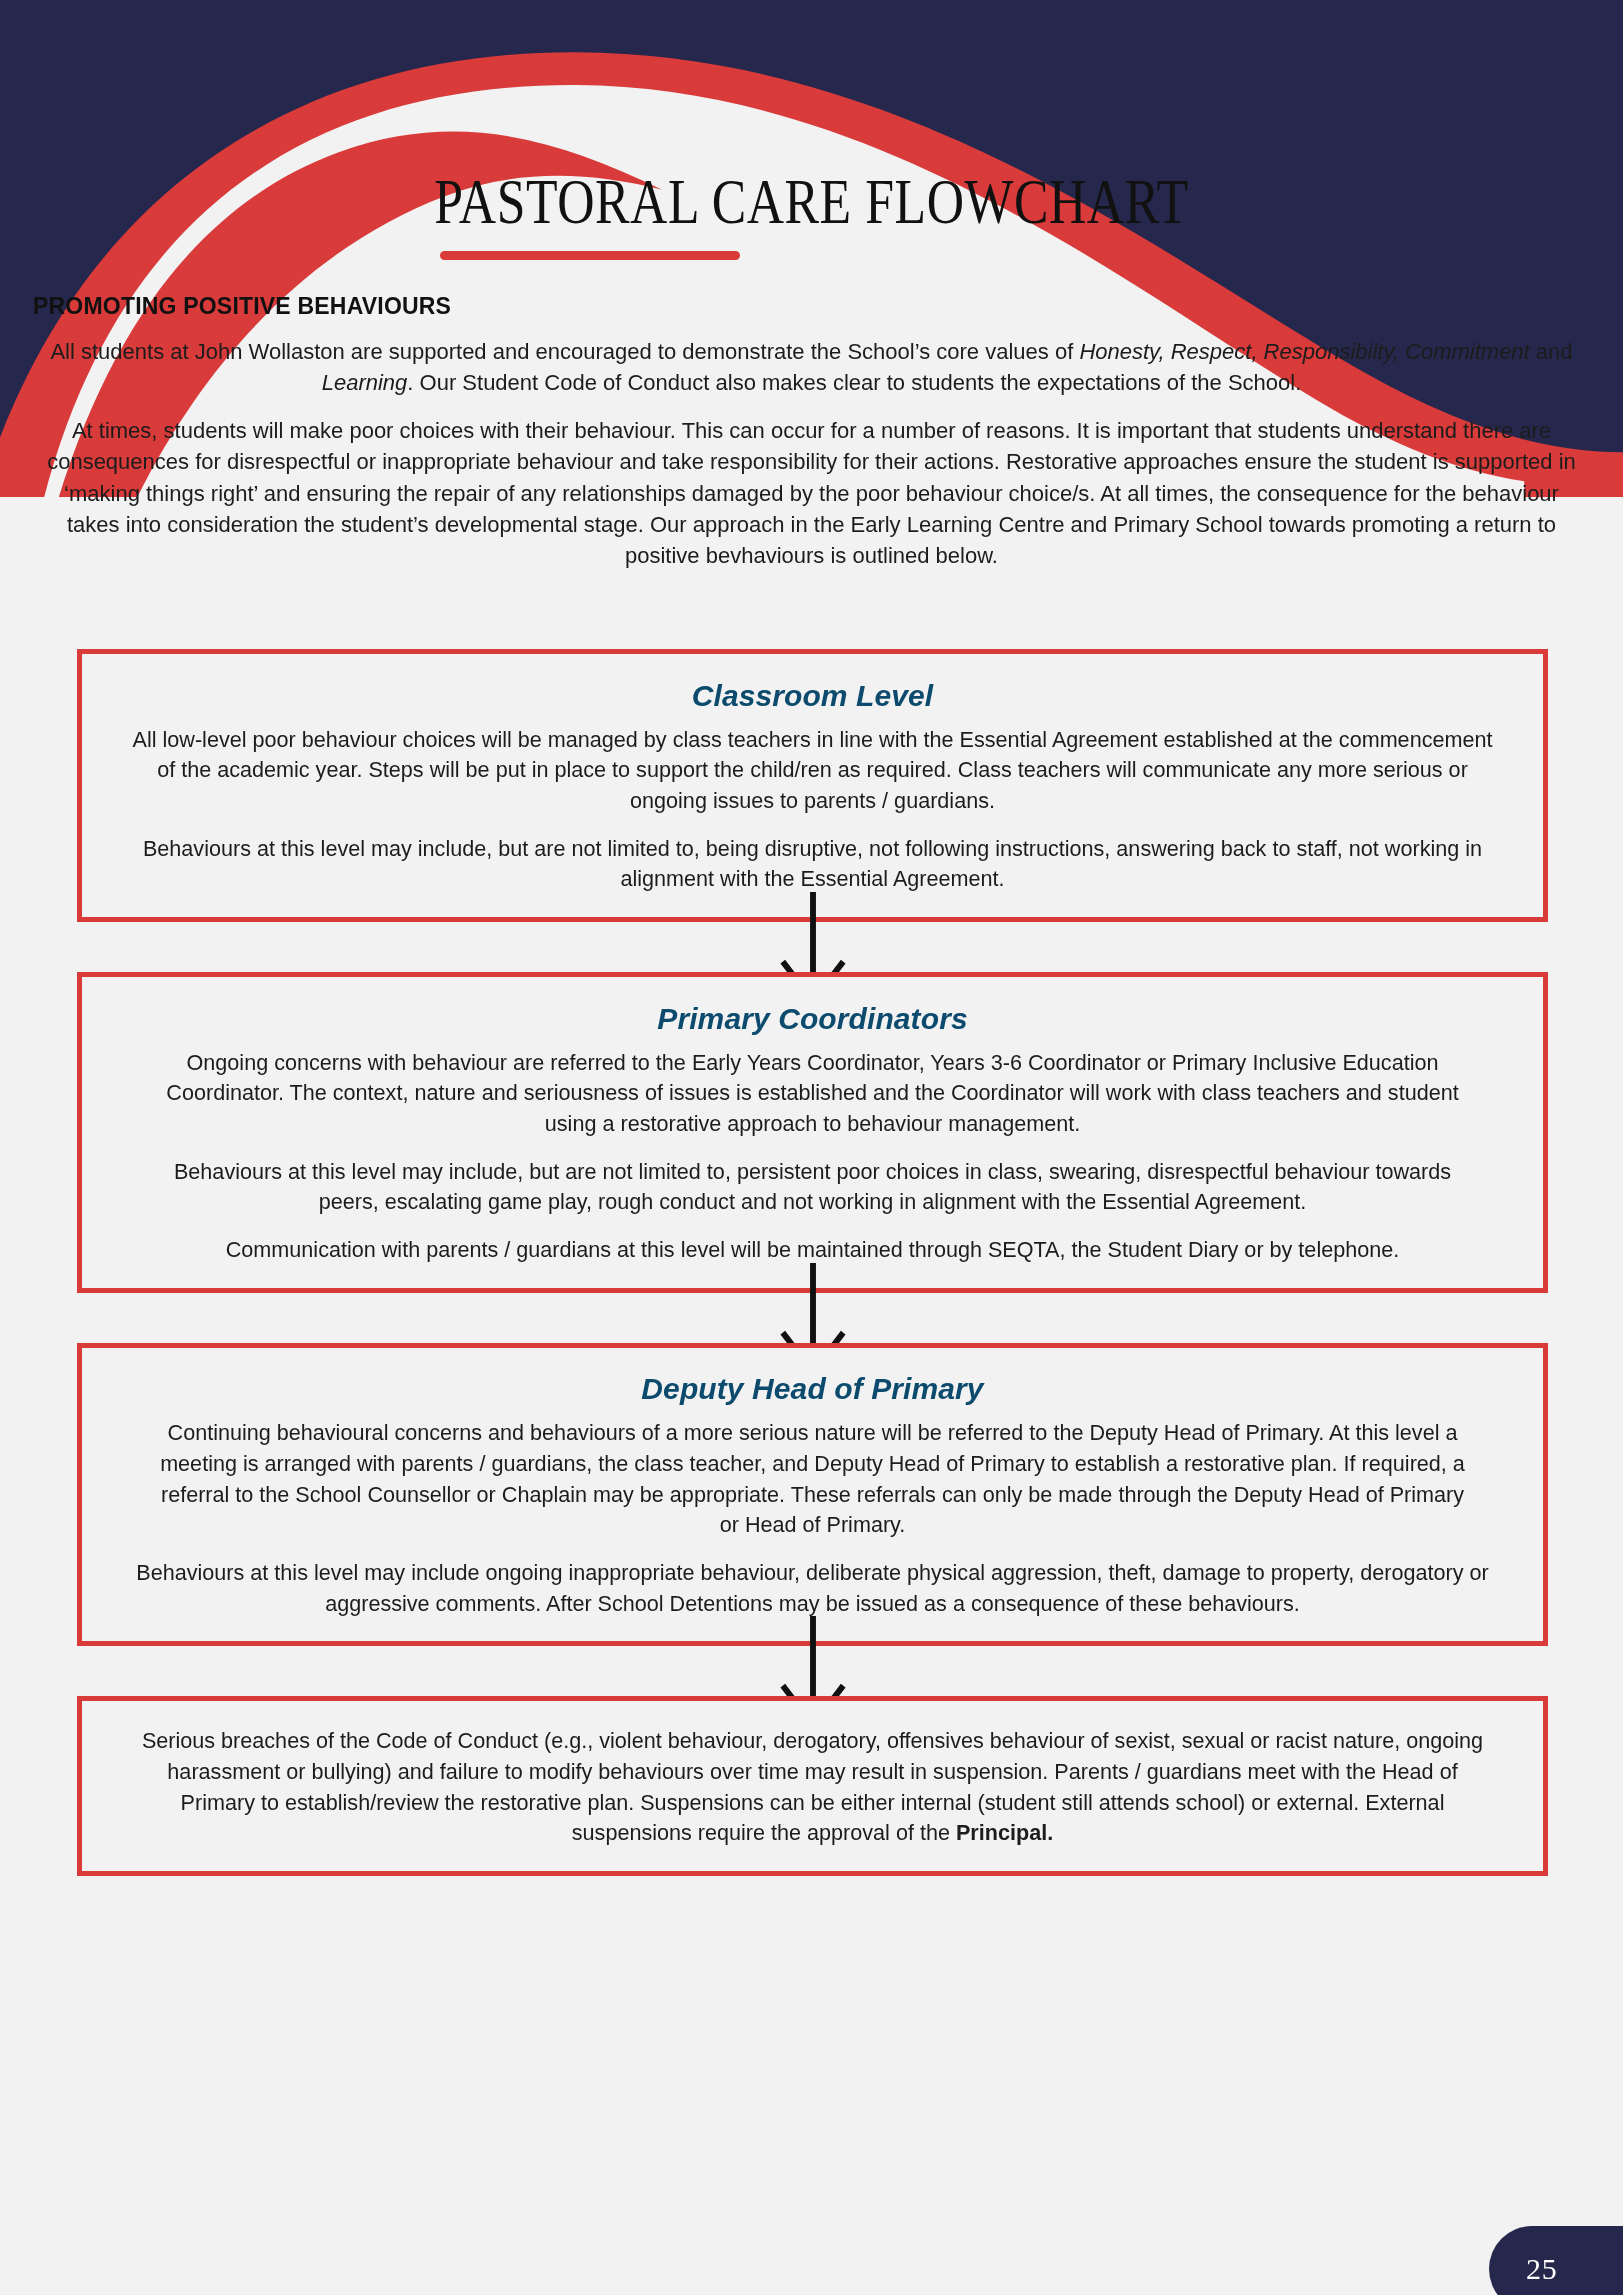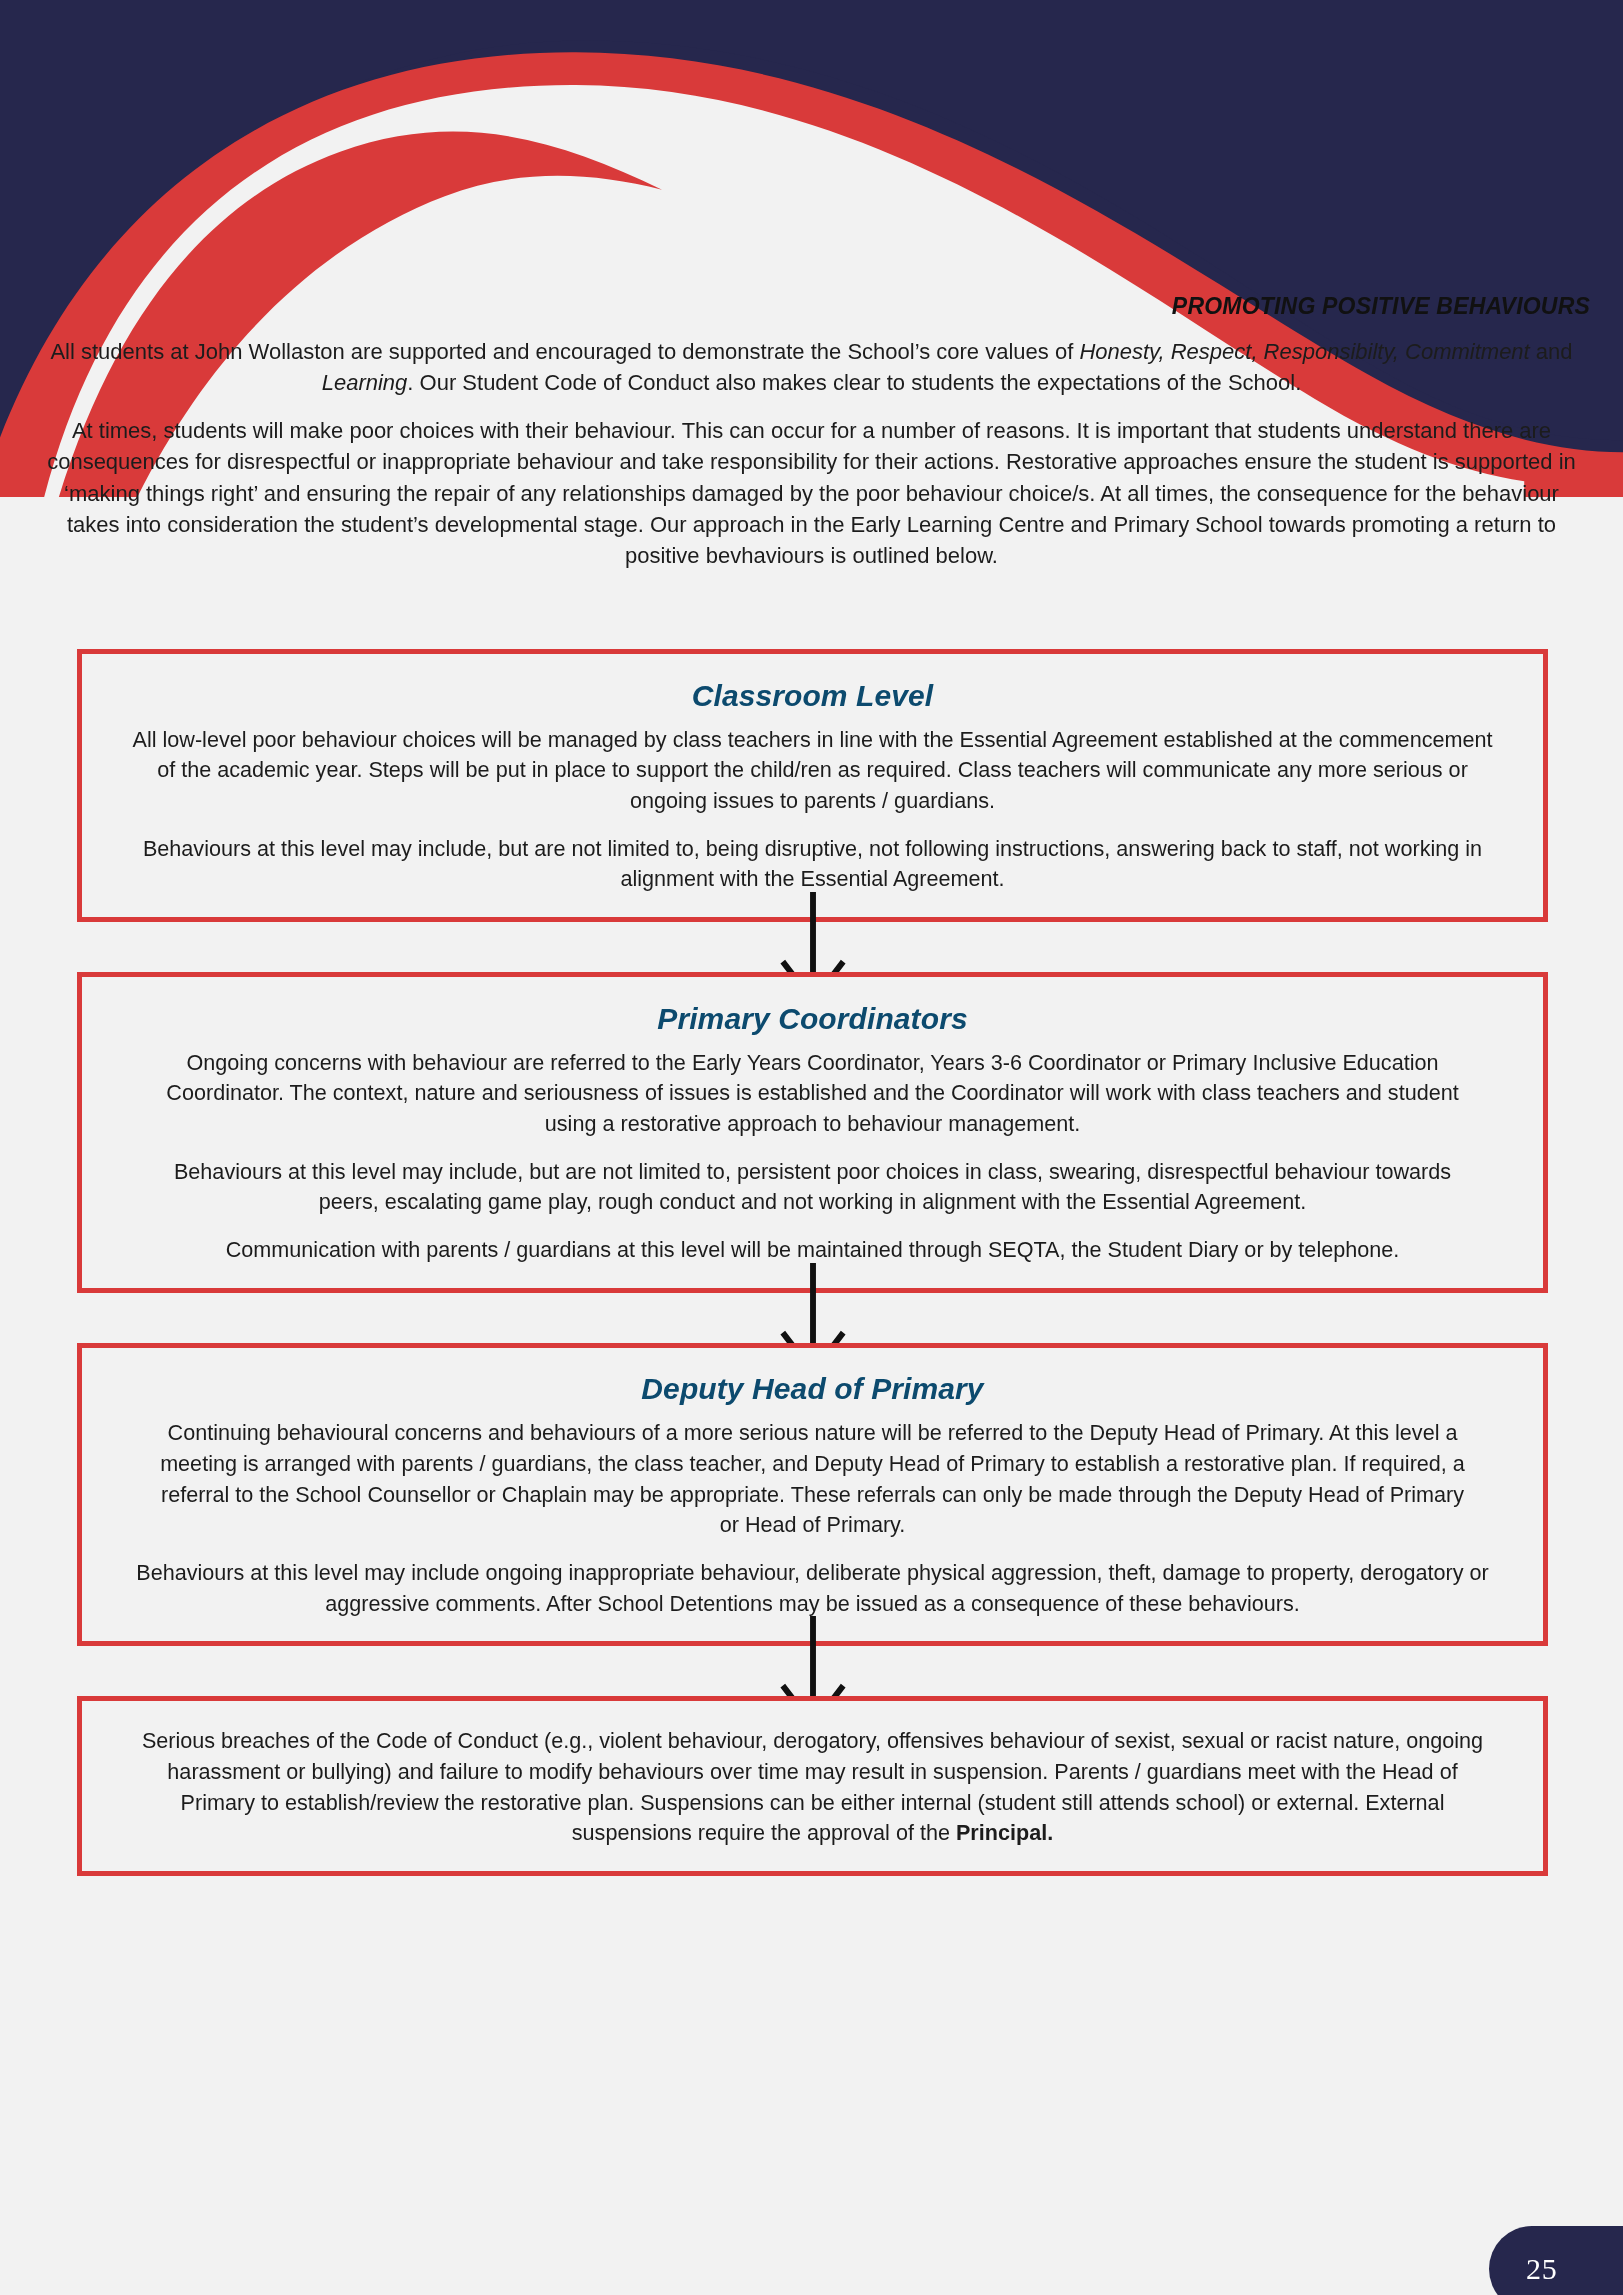--- a/index.html
+++ b/index.html
@@ -67,27 +67,26 @@
   .intro {
     position: absolute;
     top: 293px;
     left: 0;
     width: 1623px;
     z-index: 3;
     padding: 0 33px;
     box-sizing: border-box;
   }
   .intro-heading {
-    text-align: right;
+    text-align: left;
     font-size: 23px;
     font-weight: bold;
     color: #111111;
     letter-spacing: 0.2px;
     margin: 0 0 15.7px 0;
-    font-style: italic;
   }
   .intro-para {
     text-align: center;
     font-size: 22px;
     line-height: 1.42;
     color: #1c1c1c;
     margin: 0 0 17px 0;
   }
   .intro-para.p1 {
     padding: 0 7.9px;
@@ -205,20 +204,24 @@
 
       <path d="M -40,760 C 120,330 470,60 900,62 C 1430,64 1820,400 2100,560 C 2250,648 2380,680 2521,672 L 2521,-20 L -40,-20 Z" fill="#26274D"></path>
       <path d="M -40,790 C 90,320 430,78 880,80 C 1400,82 1800,410 2090,572 C 2250,662 2390,700 2521,690 L 2521,790 Z" fill="#D93A3A"></path>
 
       <path d="M 60,790 C 170,330 470,128 880,130 C 1350,132 1740,450 2010,610 C 2130,682 2230,720 2330,736 L 2330,790 Z" fill="#F2F2F2"></path>
 
       <path d="M 90,760 C 180,470 330,300 520,232 C 700,168 850,212 1012,290 C 900,262 790,258 680,300 C 500,368 330,520 210,760 Z" fill="#D93A3A"></path>
     </svg>
   </div>
 
+  <div class="title-block">
+    <div class="doc-title">PASTORAL CARE FLOWCHART</div>
+    <div class="title-rule"></div>
+  </div>
 
   <div class="intro">
     <div class="intro-heading">PROMOTING POSITIVE BEHAVIOURS</div>
     <p class="intro-para p1">
       <span>All students at John Wollaston are supported and encouraged to demonstrate the School’s core values of </span><em>Honesty, Respect, Responsibilty, Commitment</em><span> and </span><em>Learning</em><span>. Our Student Code of Conduct also makes clear to students the expectations of the School.</span>
     </p>
     <p class="intro-para p2">At times, students will make poor choices with their behaviour. This can occur for a number of reasons. It is important that students understand there are consequences for disrespectful or inappropriate behaviour and take responsibility for their actions. Restorative approaches ensure the student is supported in ‘making things right’ and ensuring the repair of any relationships damaged by the poor behaviour choice/s. At all times, the consequence for the behaviour takes into consideration the student’s developmental stage. Our approach in the Early Learning Centre and Primary School towards promoting a return to positive bevhaviours is outlined below.</p>
   </div>
 
   <div class="flow">

